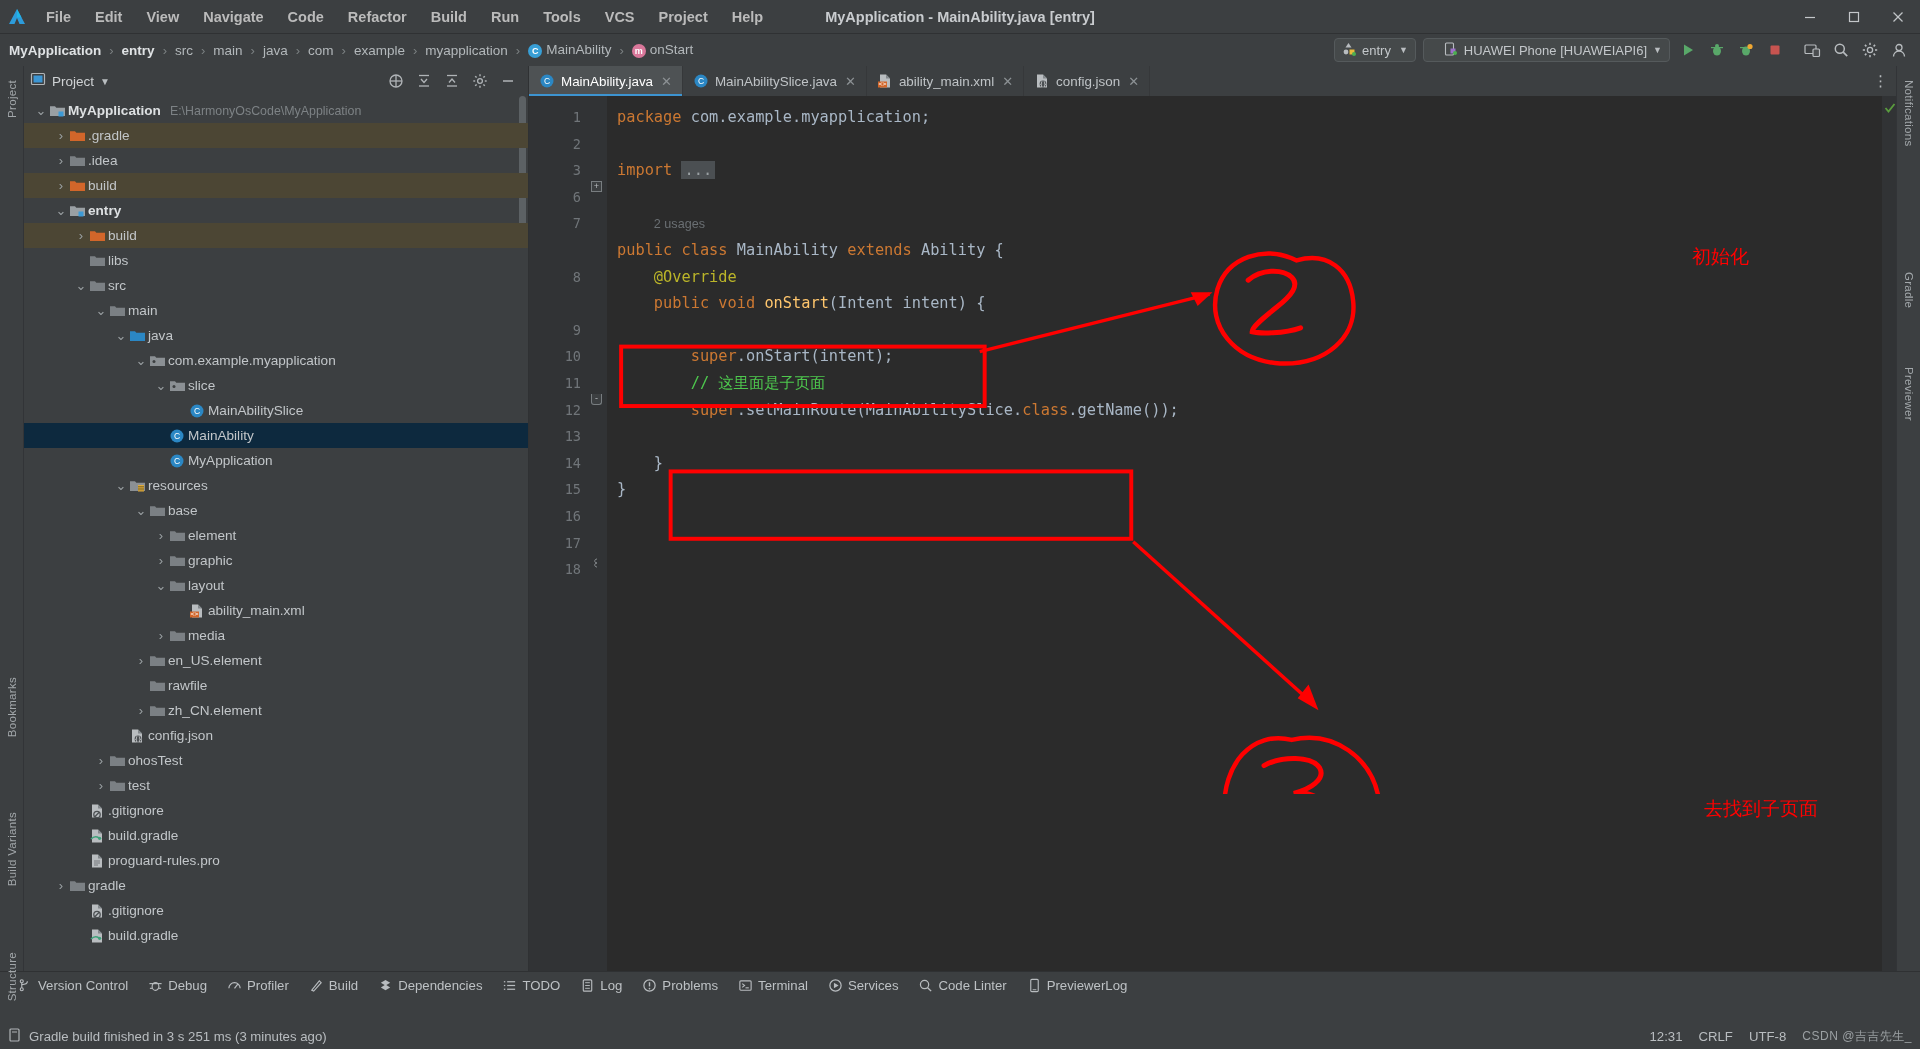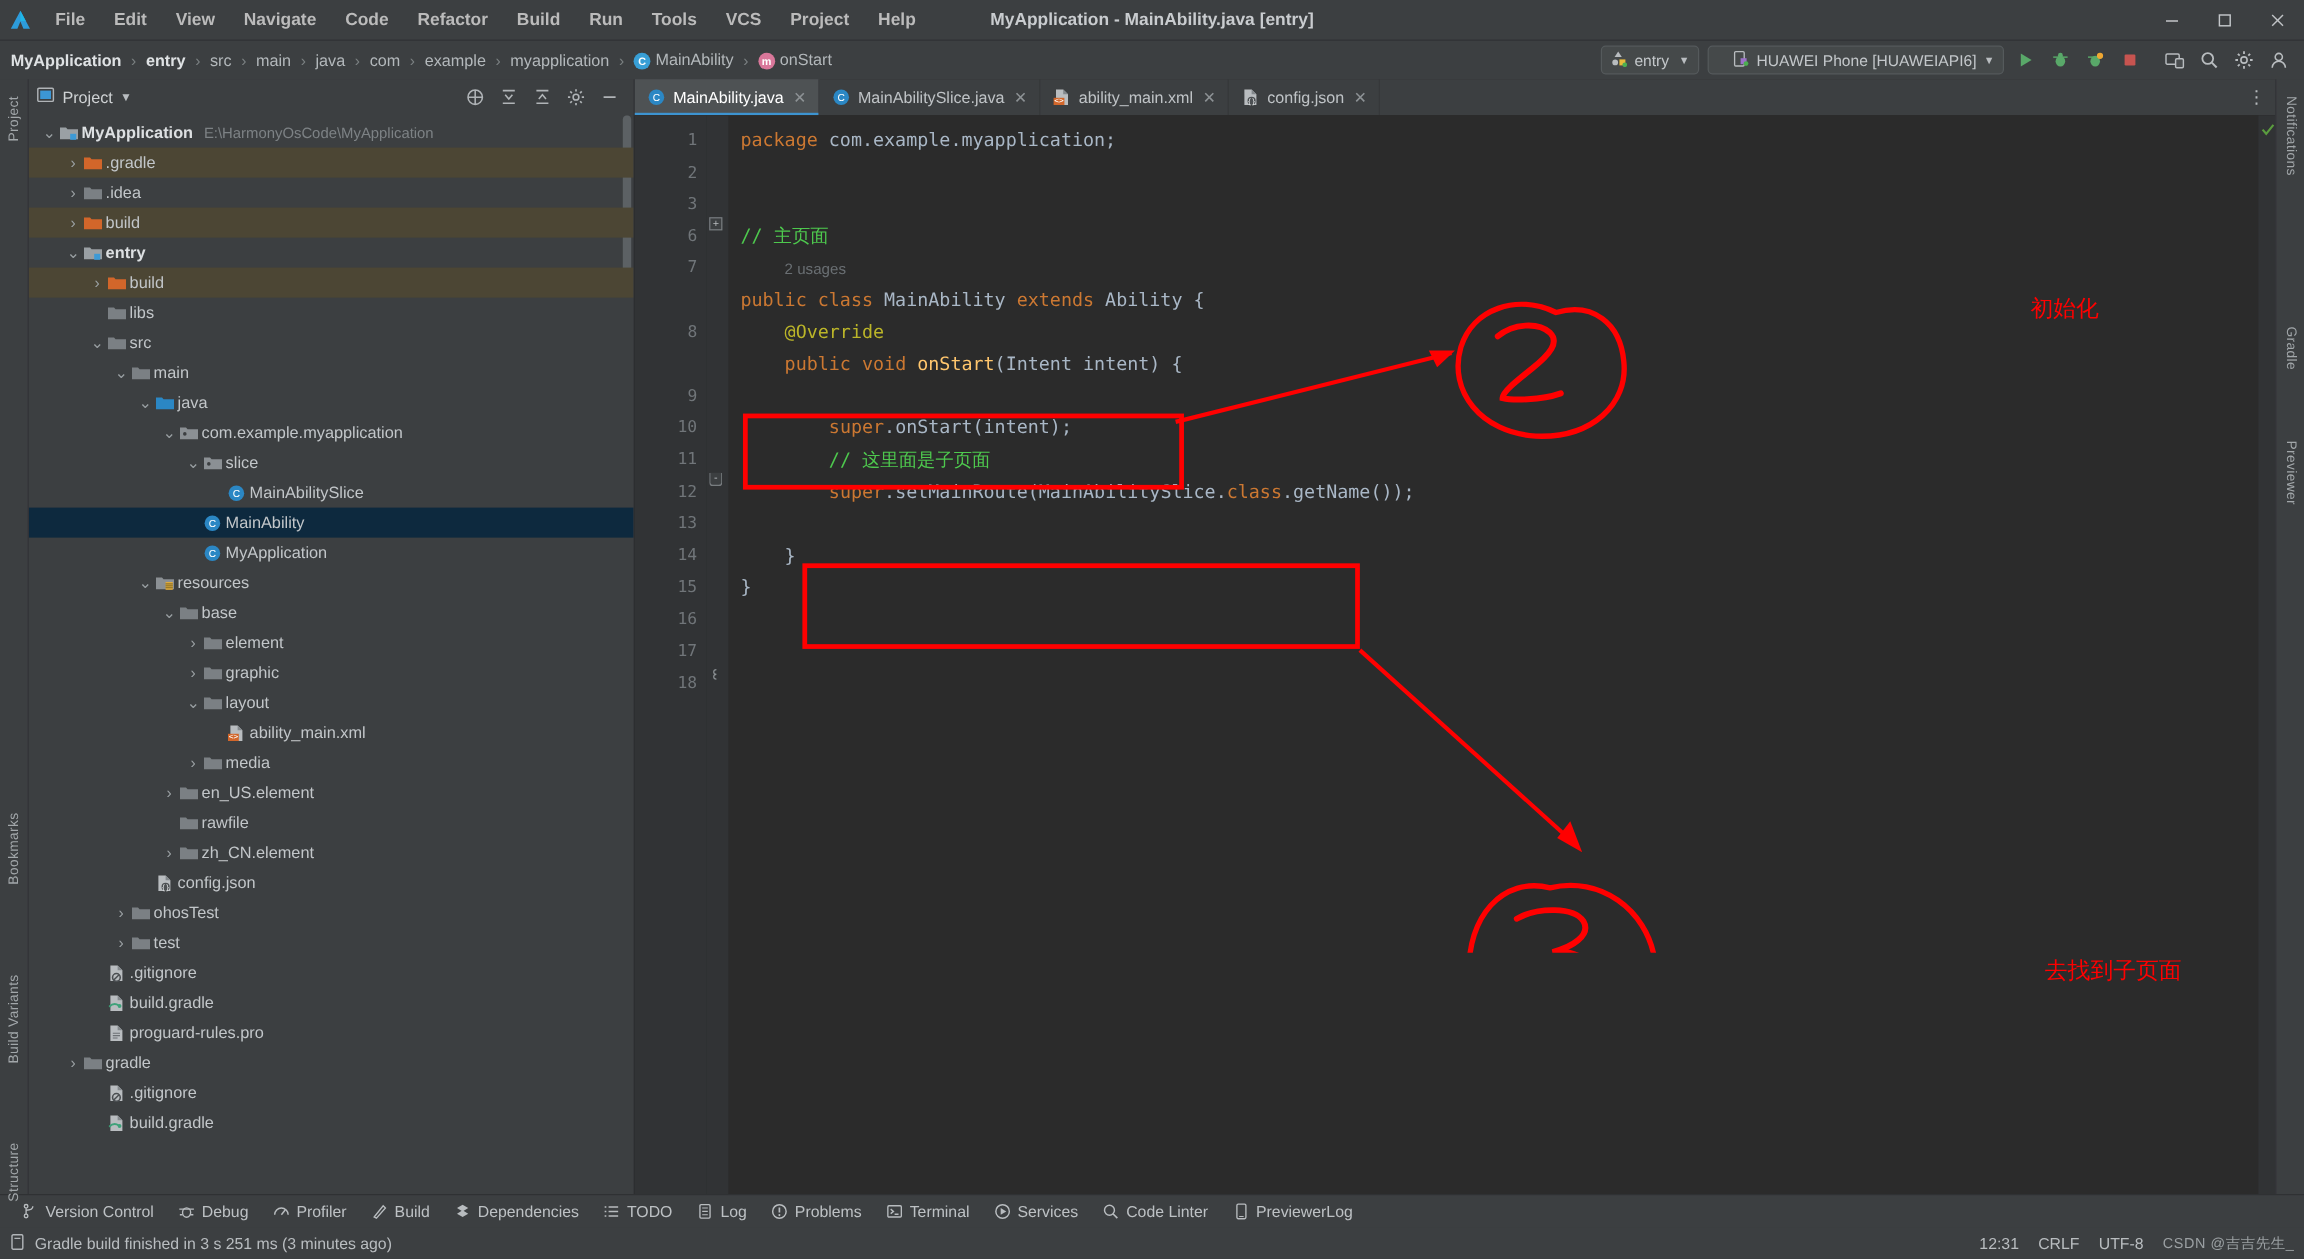--- a/index.html
+++ b/index.html
@@ -154,21 +154,21 @@
   
   .toolwin {
     height:28px; background:#3c3f41; display:flex; align-items:center; gap:0;
     padding:0 8px; flex:none; border-top:1px solid #2f3133;
   }
   .twbtn {
     display:flex; align-items:center; gap:5px; color:#bdc1c4; font-size:13.2px; padding:2px 10px;
   }
   .statusbar {
     height:26px; background:#3c3f41; display:flex; align-items:center;
-    padding:0 8px; flex:none; color:#b9bdc0; font-size:13.2px; gap:8px;
+    padding:0 8px; flex:none; color:#b9bdc0; font-size:13.2px; gap:8px;margin-top:24px;
   }
   .status-right { margin-left:auto; display:flex; align-items:center; gap:16px; }
   .wm { color:#9ba0a3; font-size:12px; letter-spacing:.5px; }
 
   svg { shape-rendering:geometricPrecision; }
 </style>
 </head>
 <body>
 
 <div class="ide">
@@ -825,22 +825,22 @@
           <div class="fold" style="top:298px;left:2px;border-radius:0 0 3px 3px;border-top:none;">-</div>
           <div style="position:absolute;top:458px;left:3px;">
             <svg width="10" height="10" viewBox="0 0 10 10">
                 <path d="M5 1 C2 1 2 5 5 5 C2 5 2 9 5 9" fill="none" stroke="#8a8f92" stroke-width="1"></path>
               </svg>
           </div>
         </div>
         <div class="code" id="code">
             <div class="cline"><span></span><span class="kw">package</span><span class="id"> com.example.myapplication;</span></div>
             <div class="cline"><span></span></div>
+            <div class="cline"><span></span><span class="kw">import</span><span class="id"> </span><span style="background: rgb(75, 79, 82); color: rgb(154, 160, 163); padding: 0px 3px;">...</span></div>
             <div class="cline"><span></span></div>
-            <div class="cline"><span></span><span class="cmt">// 主页面</span></div>
             <div class="cline"><span>    </span><span class="hint">2 usages</span></div>
             <div class="cline"><span></span><span class="kw">public class</span><span class="id"> MainAbility </span><span class="kw">extends</span><span class="id"> Ability {</span></div>
             <div class="cline"><span>    </span><span class="ann">@Override</span></div>
             <div class="cline"><span>    </span><span class="kw">public void</span><span class="id"> </span><span class="fn">onStart</span><span class="id">(Intent intent) {</span></div>
             <div class="cline"><span></span></div>
             <div class="cline"><span>        </span><span class="kw">super</span><span class="id">.onStart(intent);</span></div>
             <div class="cline"><span>        </span><span class="cmt">// 这里面是子页面</span></div>
             <div class="cline"><span>        </span><span class="kw">super</span><span class="id">.setMainRoute(MainAbilitySlice.</span><span class="kw">class</span><span class="id">.getName());</span></div>
             <div class="cline"><span></span></div>
             <div class="cline"><span>    </span><span class="id">}</span></div>

